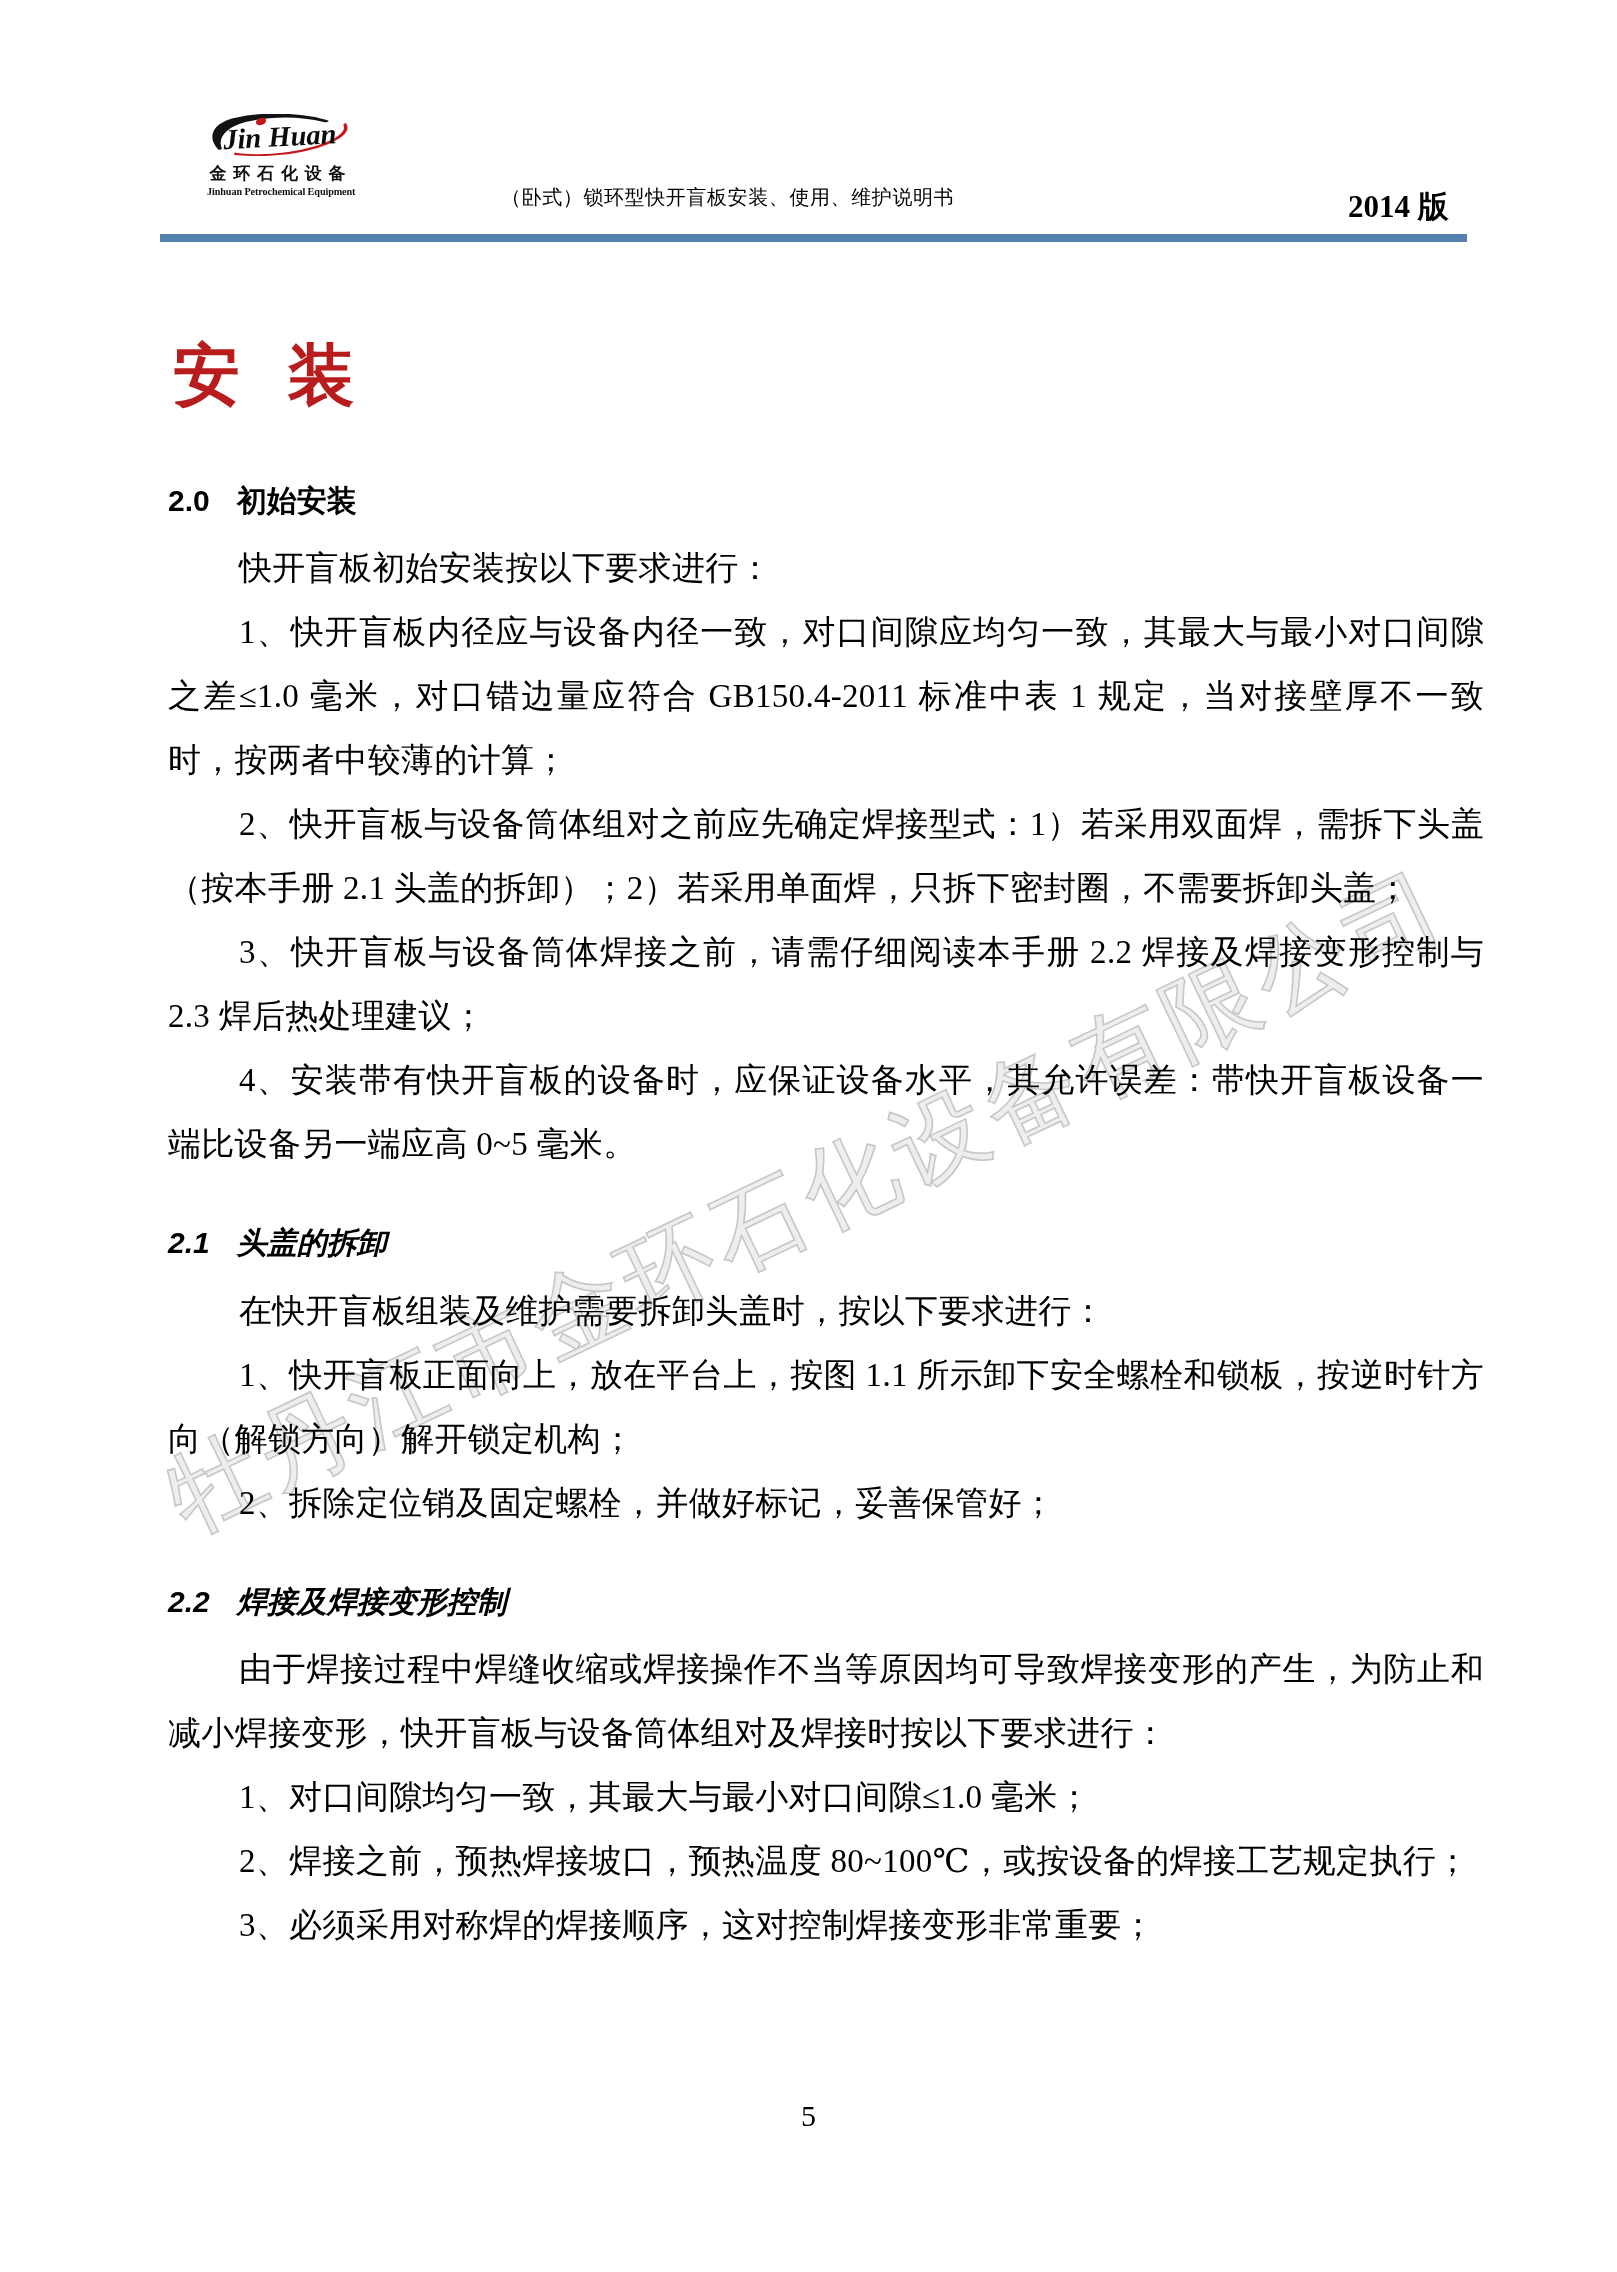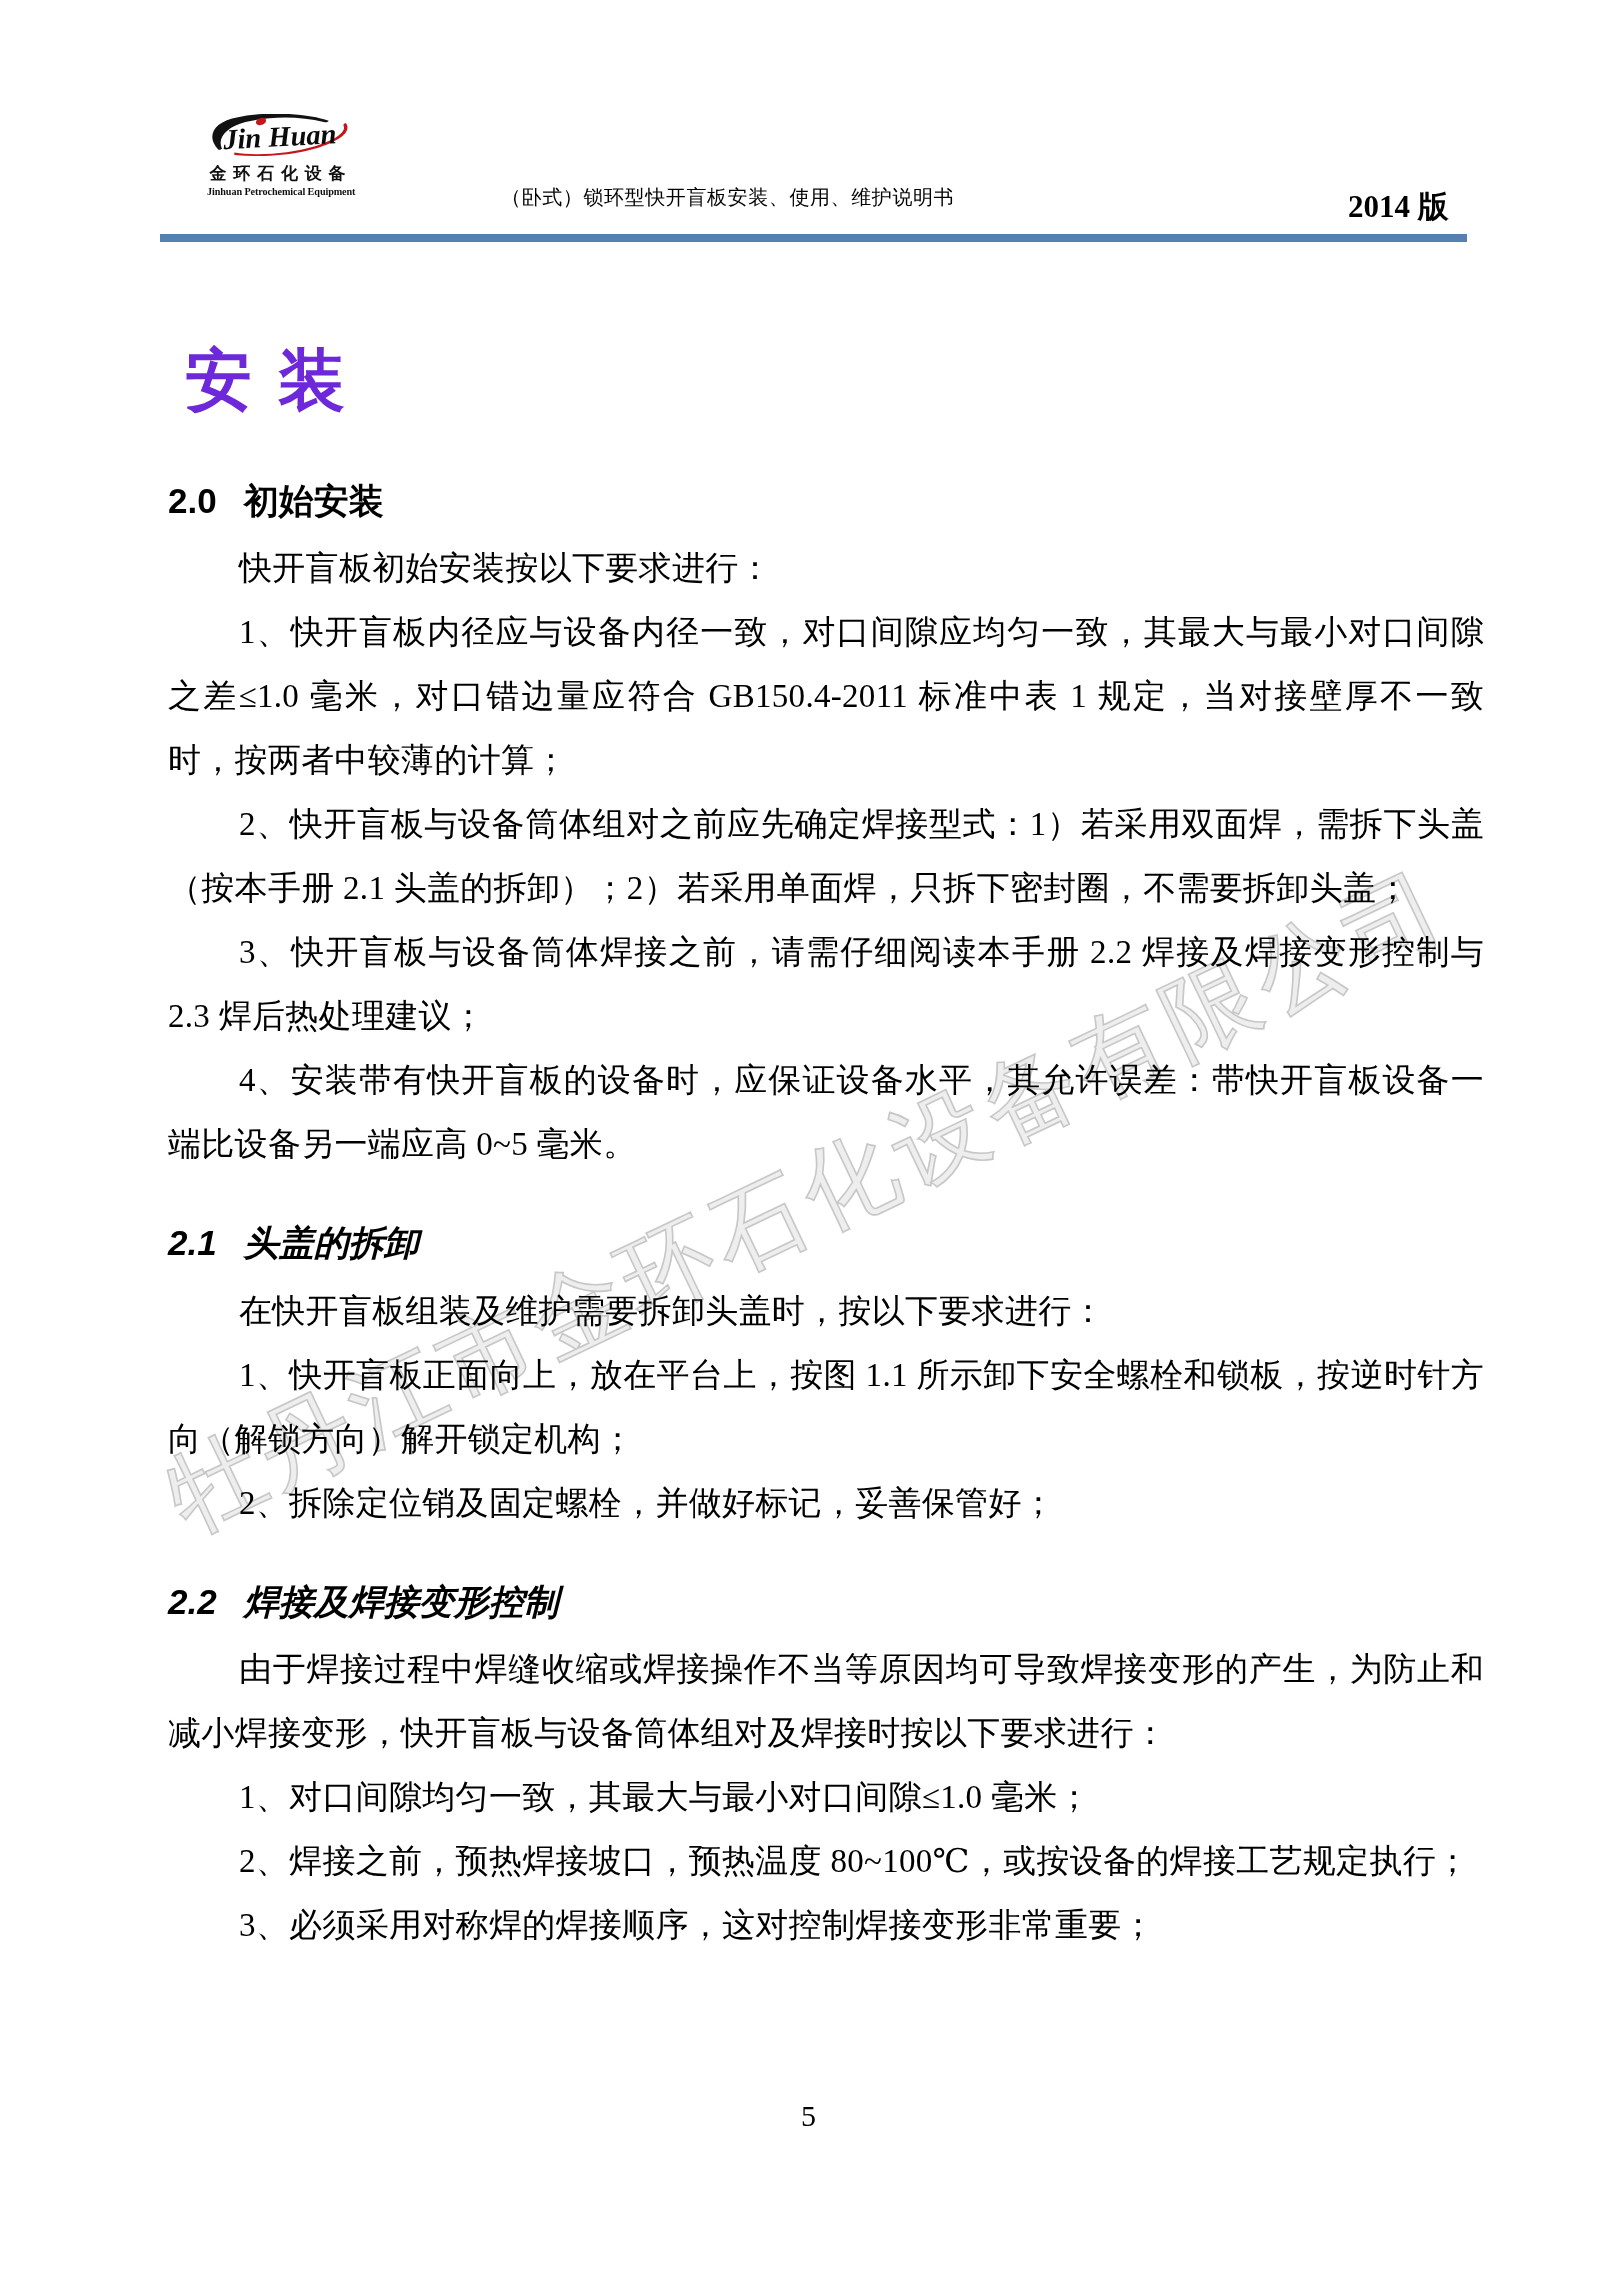--- a/index.html
+++ b/index.html
@@ -43,27 +43,27 @@
     position:absolute;left:1348px;top:186px;z-index:1;
     font-size:31px;font-weight:bold;white-space:nowrap;
   }
   .header-rule{
     position:absolute;left:160px;top:234px;width:1307px;height:8px;
     background:#5581B0;z-index:1;
   }
   
   .content{position:absolute;left:168px;top:345px;width:1316px;z-index:1;}
   .page-heading{
-    font-family:Liberation Sans, sans-serif;
-    color:#6d28d9;font-size:67px;line-height:70px;letter-spacing:3.7px;
-    font-weight:bold;margin:0 0 62px 17px;
+    font-family:Liberation Mono, monospace;
+    color:#b91c1c;font-size:67px;line-height:70px;letter-spacing:3.7px;
+    font-weight:bold;margin:0 0 62px 5px;
   }
   .sec-heading{
     font-family:"Liberation Sans","DejaVu Sans",sans-serif;
-    font-size:35px;line-height:47px;font-weight:bold;
+    font-size:30px;line-height:47px;font-weight:bold;
     margin:0 0 12.4px 0;display:flex;align-items:baseline;
   }
   .sec-heading .sec-num{margin-right:27px;}
   .section.later .sec-heading{margin-top:43px;font-style:italic;}
   .body-par{
     font-size:33px;line-height:64px;margin:0;
     text-align:justify;text-justify:inter-ideograph;
     text-indent:71px;letter-spacing:0.3px;
   }
   

